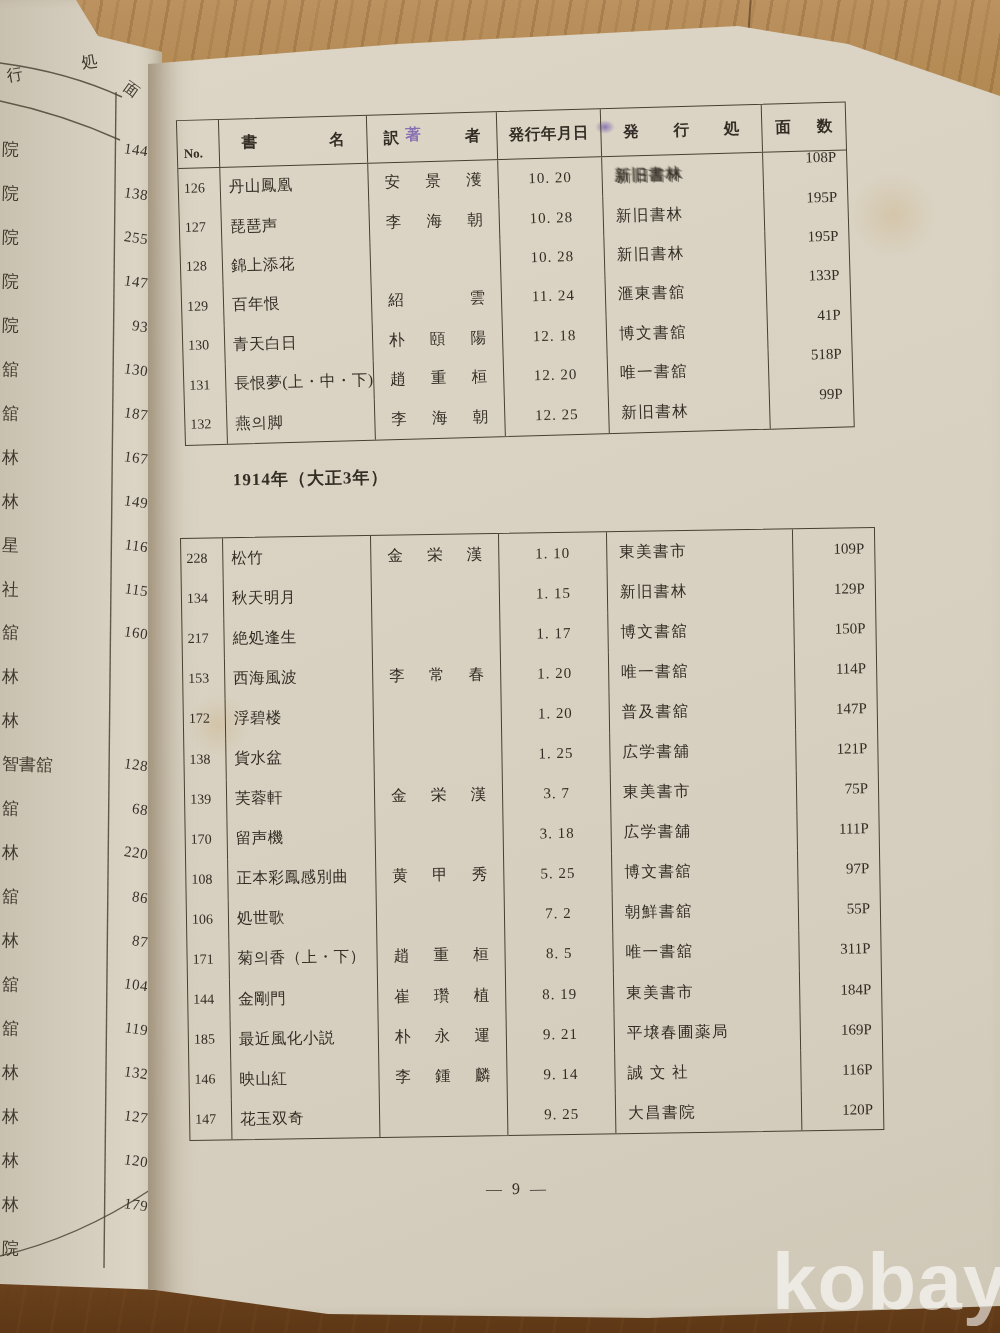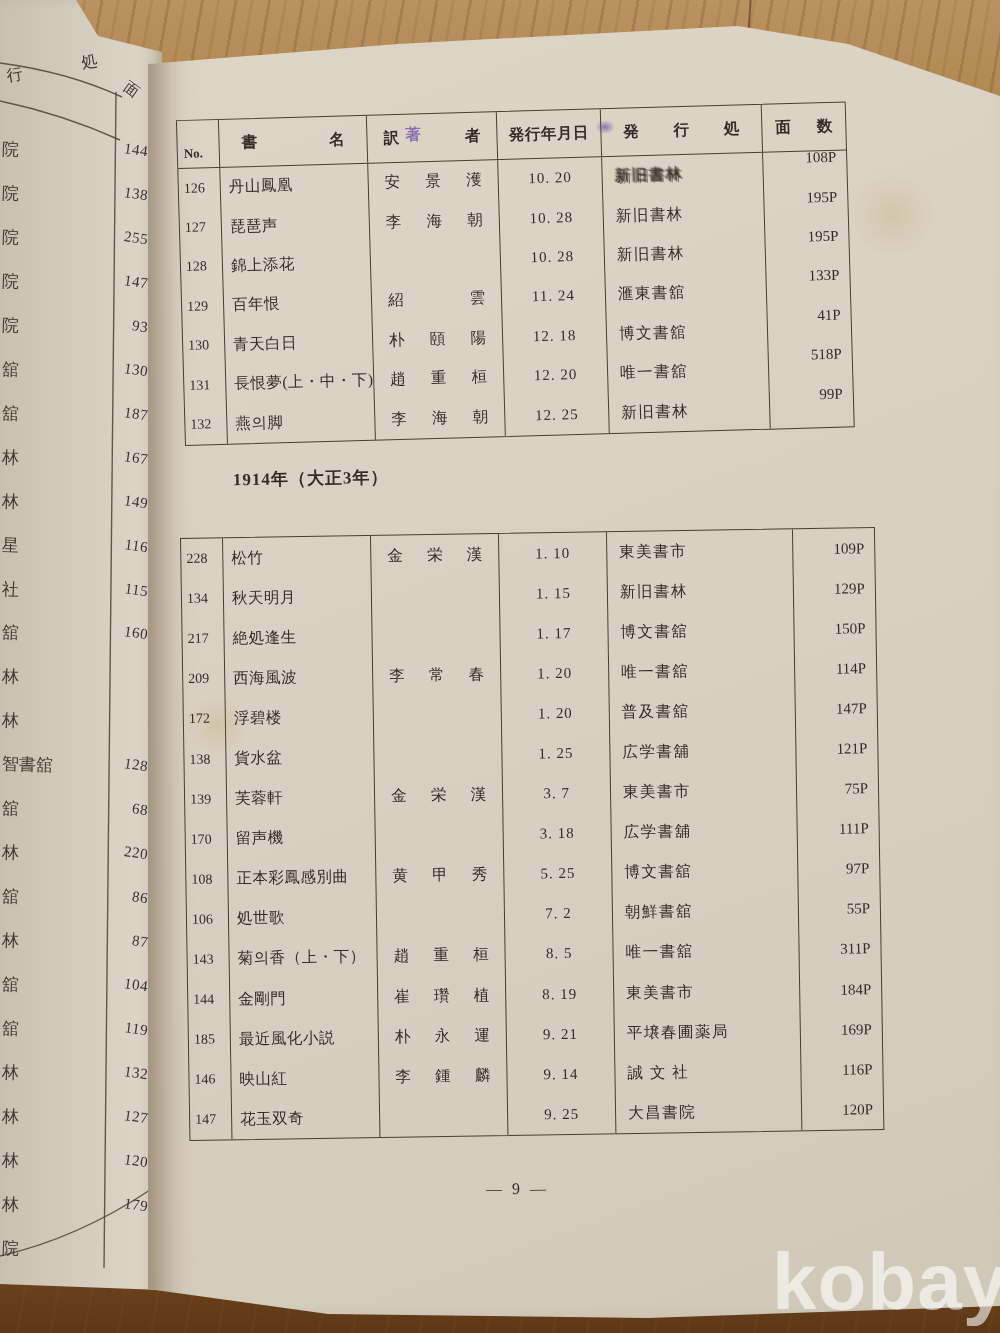--- a/index.html
+++ b/index.html
@@ -365,21 +365,21 @@
             <div class="cell c-no">217</div>
             <div class="cell c-title">絶処逢生</div>
             <div class="cell c-author"></div>
             <div class="cell c-date">1. 17</div>
             <div class="cell c-pub">博文書舘</div>
             <div class="cell c-pages">
               <span>150P</span>
             </div>
           </div>
           <div class="trow">
-            <div class="cell c-no">209</div>
+            <div class="cell c-no">153</div>
             <div class="cell c-title">西海風波</div>
             <div class="cell c-author">
               <span>李</span>
               <span>常</span>
               <span>春</span>
             </div>
             <div class="cell c-date">1. 20</div>
             <div class="cell c-pub">唯一書舘</div>
             <div class="cell c-pages">
               <span>114P</span>
@@ -447,21 +447,21 @@
             <div class="cell c-no">106</div>
             <div class="cell c-title">処世歌</div>
             <div class="cell c-author"></div>
             <div class="cell c-date">7. 2</div>
             <div class="cell c-pub">朝鮮書舘</div>
             <div class="cell c-pages">
               <span>55P</span>
             </div>
           </div>
           <div class="trow">
-            <div class="cell c-no">143</div>
+            <div class="cell c-no">171</div>
             <div class="cell c-title">菊의香（上・下）</div>
             <div class="cell c-author">
               <span>趙</span>
               <span>重</span>
               <span>桓</span>
             </div>
             <div class="cell c-date">8. 5</div>
             <div class="cell c-pub">唯一書舘</div>
             <div class="cell c-pages">
               <span>311P</span>

